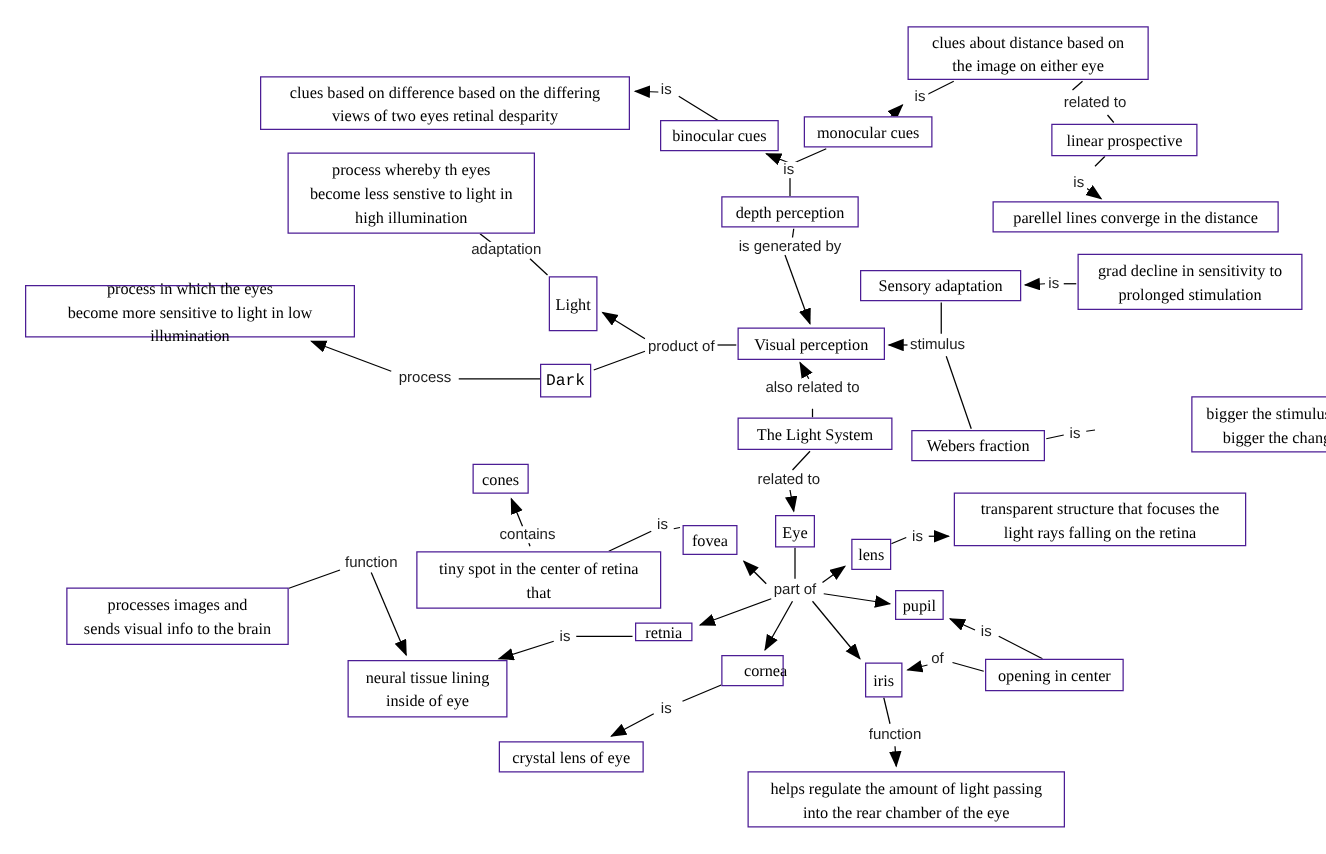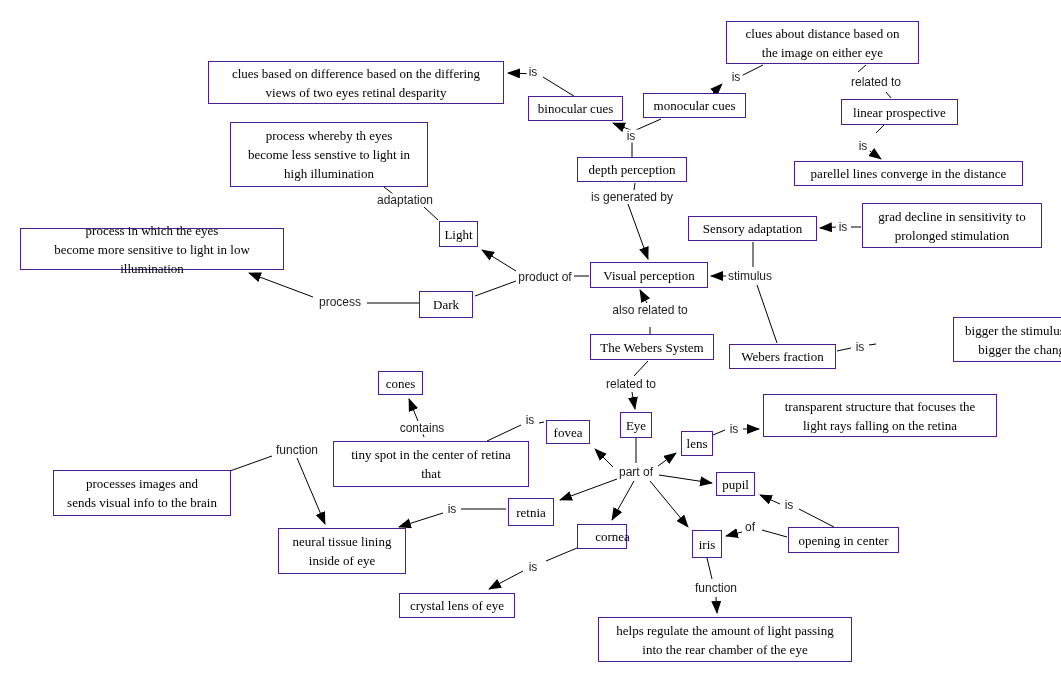--- a/index.html
+++ b/index.html
@@ -141,41 +141,41 @@
     <div class="node" style="left: 643px; top: 93px; width: 103px; height: 25px;">monocular cues</div>
     <div class="node" style="left: 841px; top: 99px; width: 117px; height: 26px;">linear prospective</div>
     <div class="node" style="left: 794px; top: 161px; width: 229px; height: 25px;">parellel lines converge in the distance</div>
     <div class="node" style="left: 230px; top: 122px; width: 198px; height: 65px;">process whereby th eyes
 become less senstive to light in
 high illumination</div>
     <div class="node" style="left: 577px; top: 157px; width: 110px; height: 25px;">depth perception</div>
     <div class="node" style="left: 688px; top: 216px; width: 129px; height: 25px;">Sensory adaptation</div>
     <div class="node" style="left: 862px; top: 203px; width: 180px; height: 45px;">grad decline in sensitivity to
 prolonged stimulation</div>
-    <div class="node" style="left: 439px; top: 221px; width: 39px; height: 26px;">Light</div>
+    <div class="node" style="left: 439px; top: 221px; width: 39px; height: 44px;">Light</div>
     <div class="node" style="left: 20px; top: 228px; width: 264px; height: 42px;">process in which the eyes
 become more sensitive to light in low illumination</div>
     <div class="node" style="left: 590px; top: 262px; width: 118px; height: 26px;">Visual perception</div>
-    <div class="node" style="left: 419px; top: 291px; width: 54px; height: 27px;">Dark</div>
+    <div class="node" style="left: 432px; top: 291px; width: 41px; height: 27px; font-family: Liberation Mono, monospace;">Dark</div>
     <div class="node" style="left: 729px; top: 344px; width: 107px; height: 25px;">Webers fraction</div>
     <div class="node" style="left: 917px; top: 317px; width: 143px; height: 45px; margin-left: 36px;">bigger the stimulus the
 bigger the change</div>
-    <div class="node" style="left: 590px; top: 334px; width: 124px; height: 26px;">The Webers System</div>
+    <div class="node" style="left: 590px; top: 334px; width: 124px; height: 26px;">The Light System</div>
     <div class="node" style="left: 378px; top: 371px; width: 45px; height: 24px;">cones</div>
     <div class="node" style="left: 620px; top: 412px; width: 32px; height: 26px;">Eye</div>
     <div class="node" style="left: 546px; top: 420px; width: 44px; height: 24px;">fovea</div>
     <div class="node" style="left: 681px; top: 431px; width: 32px; height: 25px;">lens</div>
     <div class="node" style="left: 763px; top: 394px; width: 234px; height: 43px;">transparent structure that focuses the
 light rays falling on the retina</div>
     <div class="node" style="left: 333px; top: 441px; width: 196px; height: 46px;">tiny spot in the center of retina
 that</div>
     <div class="node" style="left: 716px; top: 472px; width: 39px; height: 24px;">pupil</div>
     <div class="node" style="left: 53px; top: 470px; width: 178px; height: 46px;">processes images and
 sends visual info to the brain</div>
-    <div class="node" style="left: 508px; top: 498px; width: 46px; height: 28px;">retnia</div>
+    <div class="node" style="left: 508px; top: 498px; width: 46px; height: 15px;">retnia</div>
     <div class="node" style="left: 577px; top: 524px; width: 50px; height: 25px; padding-left: 24px;">cornea</div>
     <div class="node" style="left: 788px; top: 527px; width: 111px; height: 26px;">opening in center</div>
     <div class="node" style="left: 692px; top: 530px; width: 30px; height: 28px;">iris</div>
     <div class="node" style="left: 278px; top: 528px; width: 128px; height: 46px;">neural tissue lining
 inside of eye</div>
     <div class="node" style="left: 399px; top: 593px; width: 116px; height: 25px;">crystal lens of eye</div>
     <div class="node" style="left: 598px; top: 617px; width: 254px; height: 45px;">helps regulate the amount of light passing
 into the rear chamber of the eye</div>
   </div>
 

